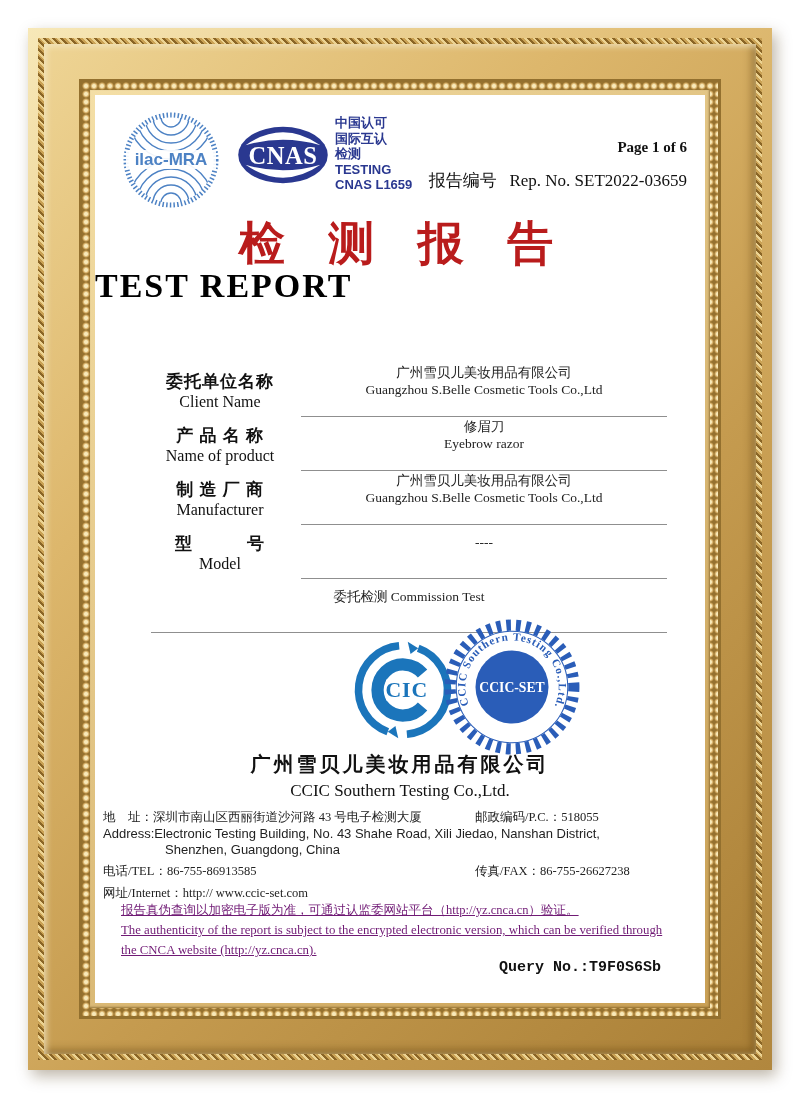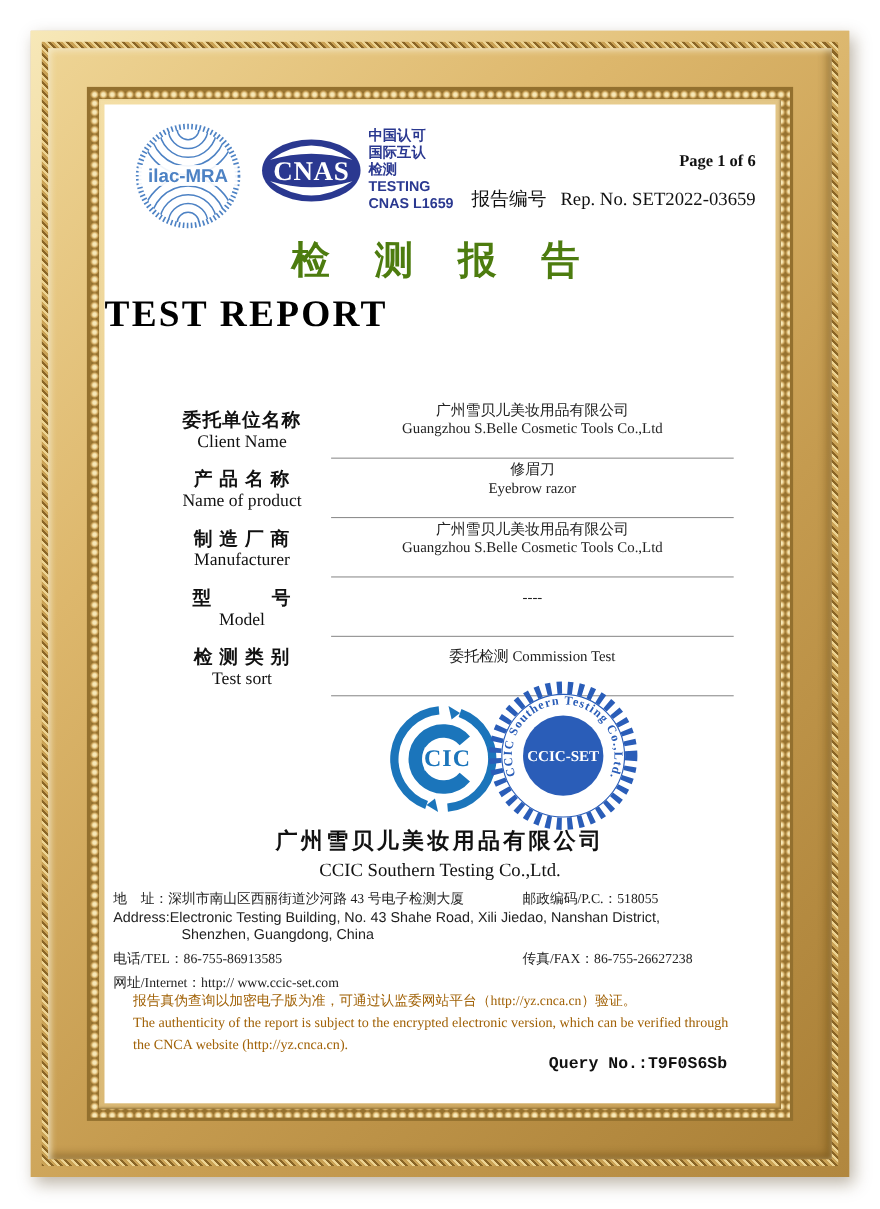--- a/index.html
+++ b/index.html
@@ -30,21 +30,21 @@
   .ilac-svg { position:absolute; left:24px; top:16px; }
   .cnas-svg { position:absolute; left:142px; top:26px; }
   .cnas-lines { position:absolute; left:240px; top:20px; color:#2a3890;
                 font-family:"Liberation Sans", sans-serif; font-weight:bold;
                 font-size:13px; line-height:15.5px; }
   .page-indicator { position:absolute; right:18px; top:44px; font-weight:bold; font-size:15px; color:#111; }
   .report-no { position:absolute; right:18px; top:74px; font-size:17px; color:#111; white-space:nowrap; }
 
   
   .title-zh { position:absolute; left:0; top:118px; width:100%; text-align:center;
-              font-size:35px; font-weight:bold; color:#4d7c0f; letter-spacing:8px; word-spacing:16px; }
+              font-size:46px; font-weight:bold; color:#b91c1c; letter-spacing:8px; word-spacing:16px; }
   .title-en { position:absolute; left:0; top:172px; width:100%; text-align:left;
               font-size:34px; font-weight:bold; letter-spacing:2px; color:#000000; }
 
   
   .fields { position:absolute; left:50px; top:268px; width:522px; }
   .field-row { display:flex; align-items:stretch; min-height:54px; }
   .f-label { width:150px; text-align:center; display:flex; flex-direction:column; justify-content:center; }
   .f-label .l-zh { font-size:17px; font-weight:600; color:#111; letter-spacing:1px;text-align:center; }
   .f-label .l-en { font-size:16px; color:#111; }
   .f-value { flex:1; margin-left:6px; border-bottom:1px solid #8f8f8f; text-align:center;
@@ -67,21 +67,21 @@
   
   .contact { position:absolute; left:8px; top:714px; width:558px; font-size:12.5px; color:#222; }
   .c-row { display:flex; line-height:17px; }
   .c-left { flex:1; }
   .c-right { width:186px; }
   .addr-en { font-family:"Liberation Sans", sans-serif; font-size:13px; line-height:16px; }
   .addr-en2 { padding-left:62px; }
   .c-gap { height:5px; }
 
   
-  .disclaimer { position:absolute; left:26px; top:806px; width:560px; color:#a16207; }
+  .disclaimer { position:absolute; left:26px; top:806px; width:560px; color:#701a75;text-decoration:underline; }
   .disc-zh { font-size:12.5px; line-height:19px; }
   .disc-en { font-size:12.8px; line-height:20px; }
 
   
   .query-no { position:absolute; right:44px; top:864px;
               font-family:"Liberation Mono", monospace; font-weight:bold; font-size:15px; color:#111; }
 </style>
 </head>
 <body>
 
@@ -186,24 +186,20 @@
                         <div class="l-zh">型　　　号</div>
                         <div class="l-en">Model</div>
                       </div>
                       <div class="f-value">
                         <div class="v-zh">----</div>
 
                       </div>
                     </div>
 
                     <div class="field-row">
-                      <div class="f-label">
-                        <div class="l-zh">检 测 类 别</div>
-                        <div class="l-en">Test sort</div>
-                      </div>
                       <div class="f-value">
                         <div class="v-zh">委托检测 Commission Test</div>
 
                       </div>
                     </div>
 
                   </div>
 
                   <svg class="ccic-svg" width="104" height="110" viewBox="0 0 110 110">
                     <g stroke="#1b75bb" fill="none">

